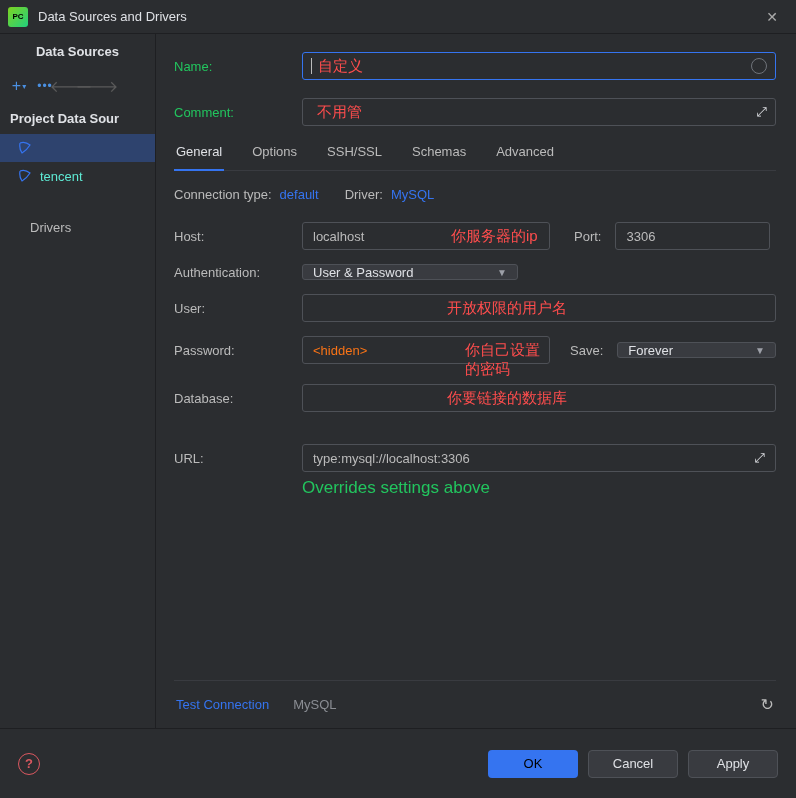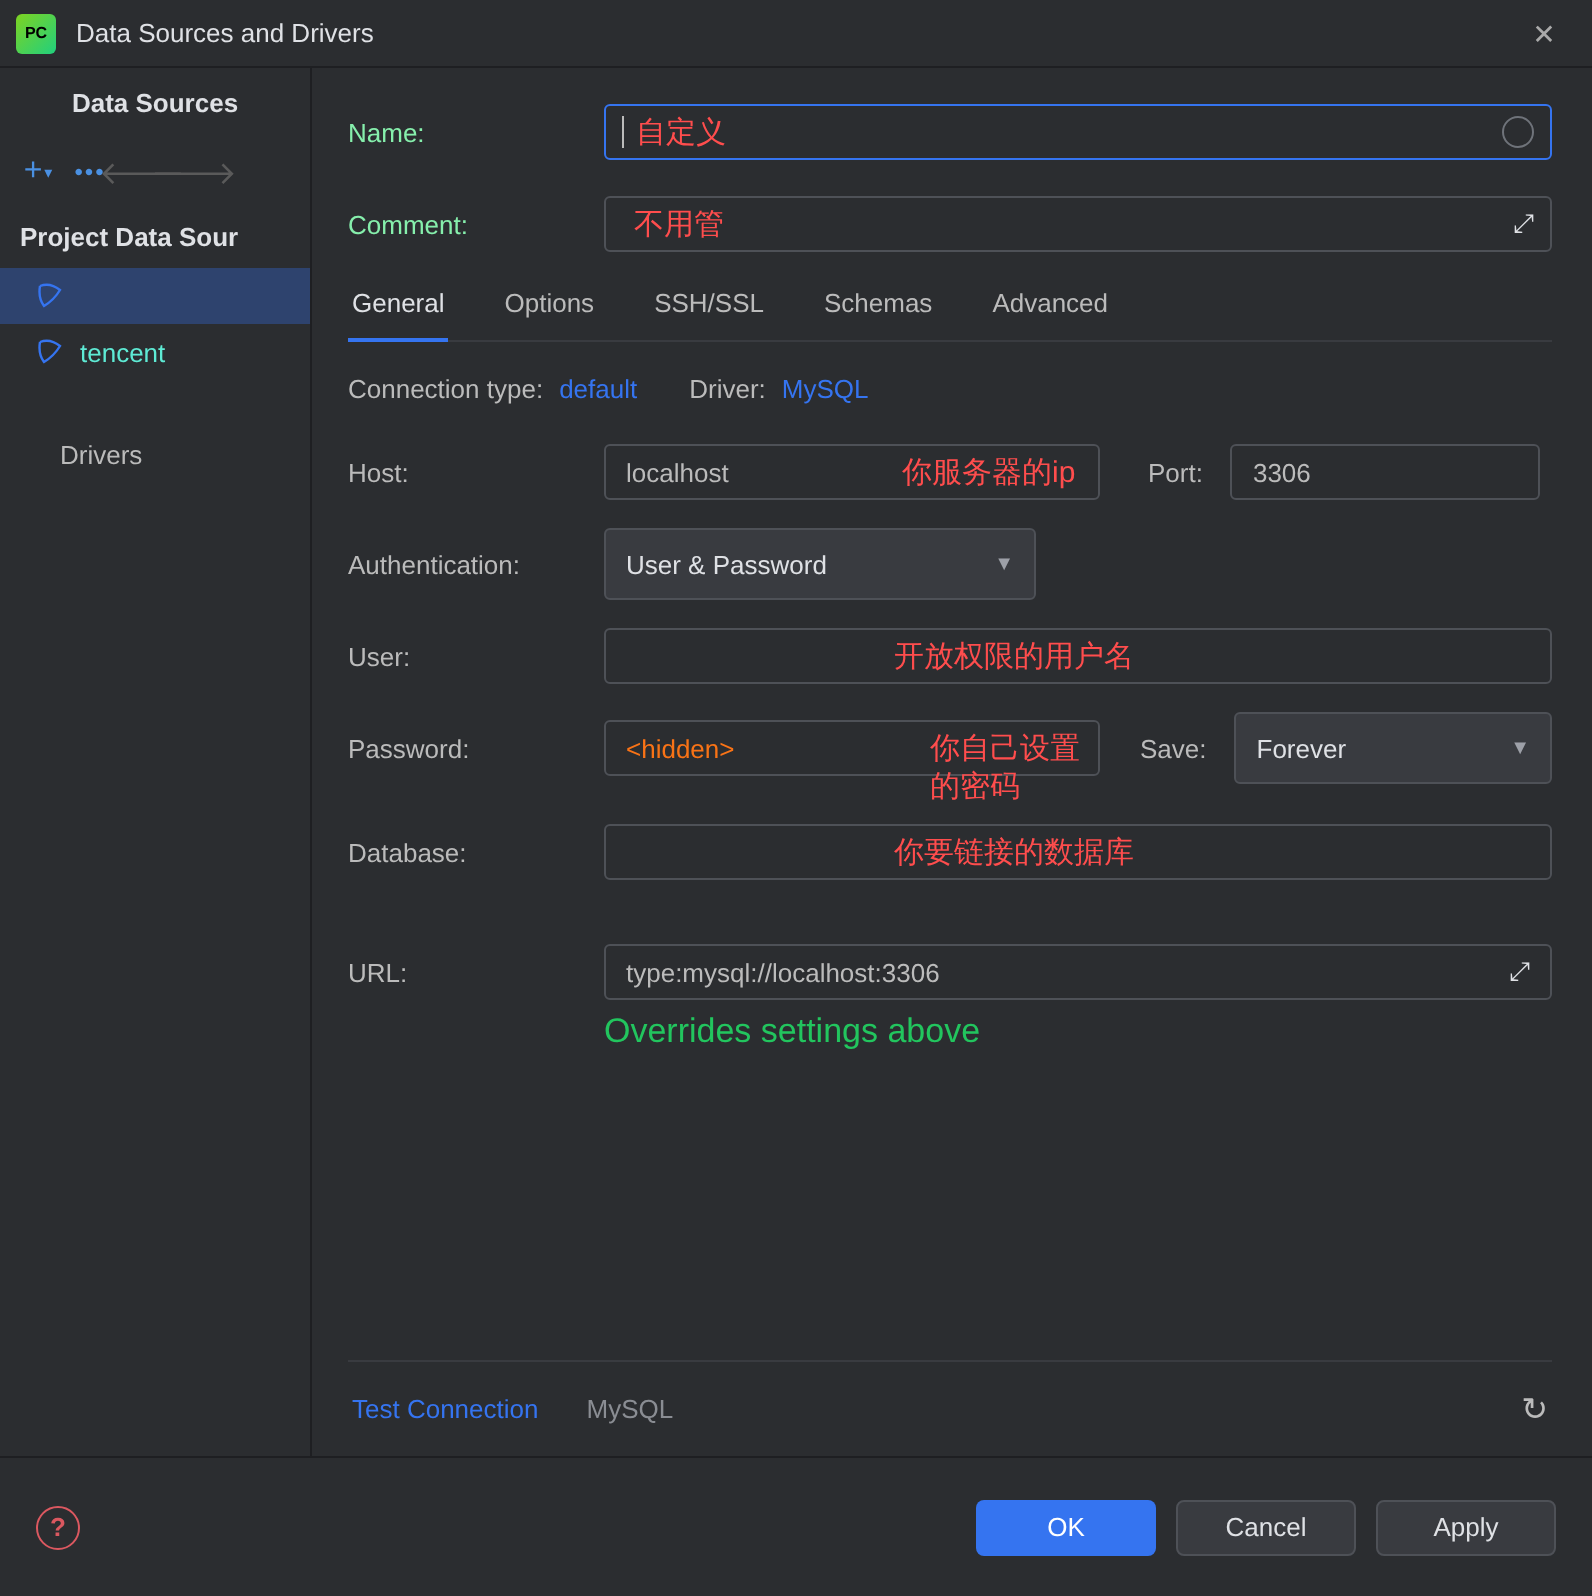--- a/index.html
+++ b/index.html
@@ -93,21 +93,21 @@
   display: flex; flex-direction: column;
   position: relative;
 }
 .row {
   display: flex; align-items: center;
   margin-bottom: 18px;
   position: relative;
 }
 .row .lbl {
   width: 128px;
-  color: #86efac;
+  color: #22c55e;
 }
 .input-wrap {
   flex: 1;
   height: 28px;
   background: #2b2d30;
   border: 1px solid #4e5157;
   border-radius: 3px;
   position: relative;
   display: flex; align-items: center;
   padding: 0 8px;
@@ -167,21 +167,21 @@
   border-radius: 3px;
   padding: 0 10px;
   color: #bbbbbb;
   display: flex; align-items: center;
   position: relative;
 }
 .finput.host { width: 248px; }
 .portlbl { margin: 0 14px 0 24px; color: #bbbbbb; }
 .finput.port { width: 155px; }
 .select {
-  height: 36px;
+  height: 16px;
   background: #393b40;
   border: 1px solid #4e5157;
   border-radius: 3px;
   padding: 0 10px;
   display: flex; align-items: center;
   color: #dfe1e5;
   position: relative;
 }
 .select.auth { width: 216px; }
 .select .chev {
@@ -232,21 +232,21 @@
 }
 .btns { margin-left: auto; display: flex; gap: 10px; }
 .btn {
   height: 28px;
   min-width: 90px;
   border-radius: 4px;
   display: flex; align-items: center; justify-content: center;
   padding: 0 18px;
   cursor: pointer;
 }
-.btn.primary { background: #3574f0; color: #ffffff; margin-left: 31px; }
+.btn.primary { background: #3574f0; color: #000000; margin-left: 31px; }
 .btn.secondary { background: #393b40; color: #dfe1e5; border: 1px solid #4e5157; }
 </style>
 </head>
 <body>
 
 <div class="titlebar">
   <div class="logo">PC</div>
   <div class="title">Data Sources and Drivers</div>
   <div class="close">✕</div>
 </div>

